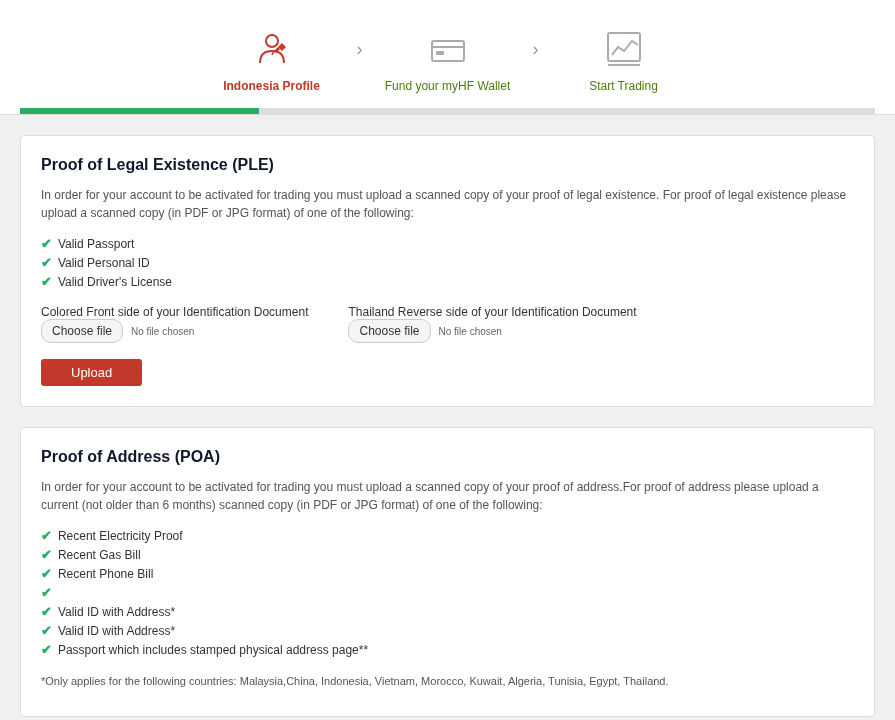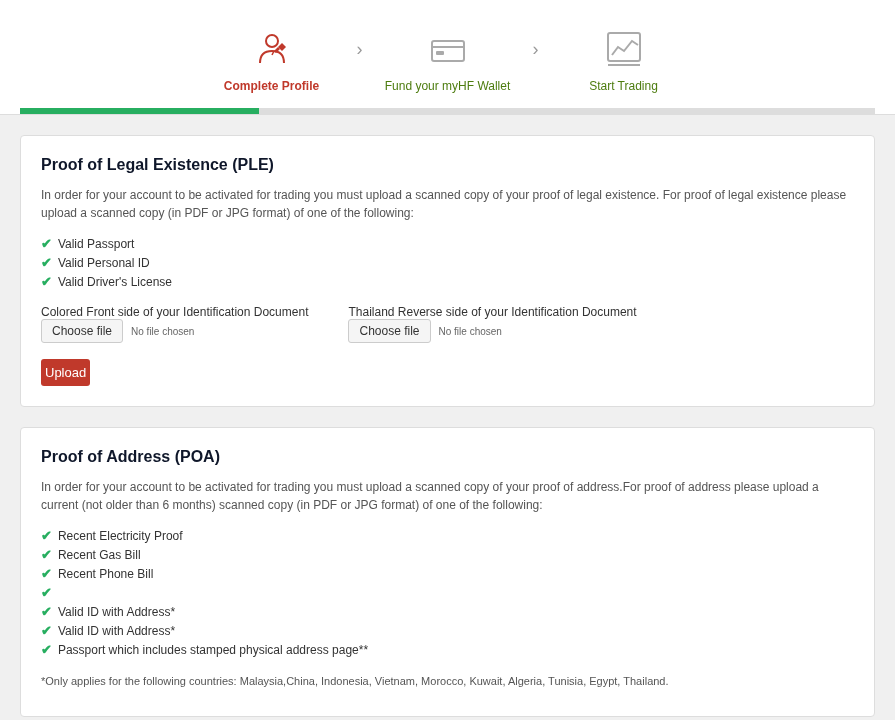--- a/index.html
+++ b/index.html
@@ -143,38 +143,38 @@
 
     .file-input-row {
       display: flex;
       align-items: center;
       gap: 8px;
     }
 
     .choose-file-btn {
       background: #f5f5f5;
       border: 1px solid #ccc;
-      border-radius: 3px;
+      border-radius: 10px;
       padding: 4px 10px;
       font-size: 12px;
       cursor: pointer;
       color: #333;
     }
 
     .no-file-text {
       font-size: 10px;
       color: #666;
     }
 
     .upload-btn {
       background: #c0392b;
       color: #fff;
       border: none;
       border-radius: 3px;
-      padding: 6px 4px;
+      padding: 6px 30px;
       font-size: 13px;
       cursor: pointer;
     }
 
     .footnote {
       font-size: 11px;
       color: #555;
       margin-bottom: 6px;
       line-height: 1.5;
     }
@@ -198,21 +198,21 @@
 
           <circle cx="20" cy="12" r="6" stroke="#c0392b" stroke-width="2" fill="none"></circle>
 
           <path d="M8 34 C8 26 12 22 20 22 C28 22 32 26 32 34" stroke="#c0392b" stroke-width="2" fill="none"></path>
 
           <path d="M26 18 L30 14 L34 18 L30 22 Z" fill="#c0392b"></path>
           <path d="M26 18 L22 22 L24 24 L28 20" fill="#c0392b"></path>
           <line x1="22" y1="22" x2="20" y2="26" stroke="#c0392b" stroke-width="1.5"></line>
         </svg>
       </div>
-      <span class="step-label active">Complete Profile</span>
+      <span class="step-label active">Indonesia Profile</span>
     </div>
 
     <div class="step-arrow">›</div>
 
     <div class="step">
       <div class="step-icon">
         <svg viewBox="0 0 40 40" fill="none" xmlns="http://www.w3.org/2000/svg">
           <rect x="4" y="12" width="32" height="20" rx="2" stroke="#aaa" stroke-width="2"></rect>
           <path d="M4 18 H36" stroke="#aaa" stroke-width="2"></path>
           <rect x="8" y="22" width="8" height="4" rx="1" fill="#aaa"></rect>

